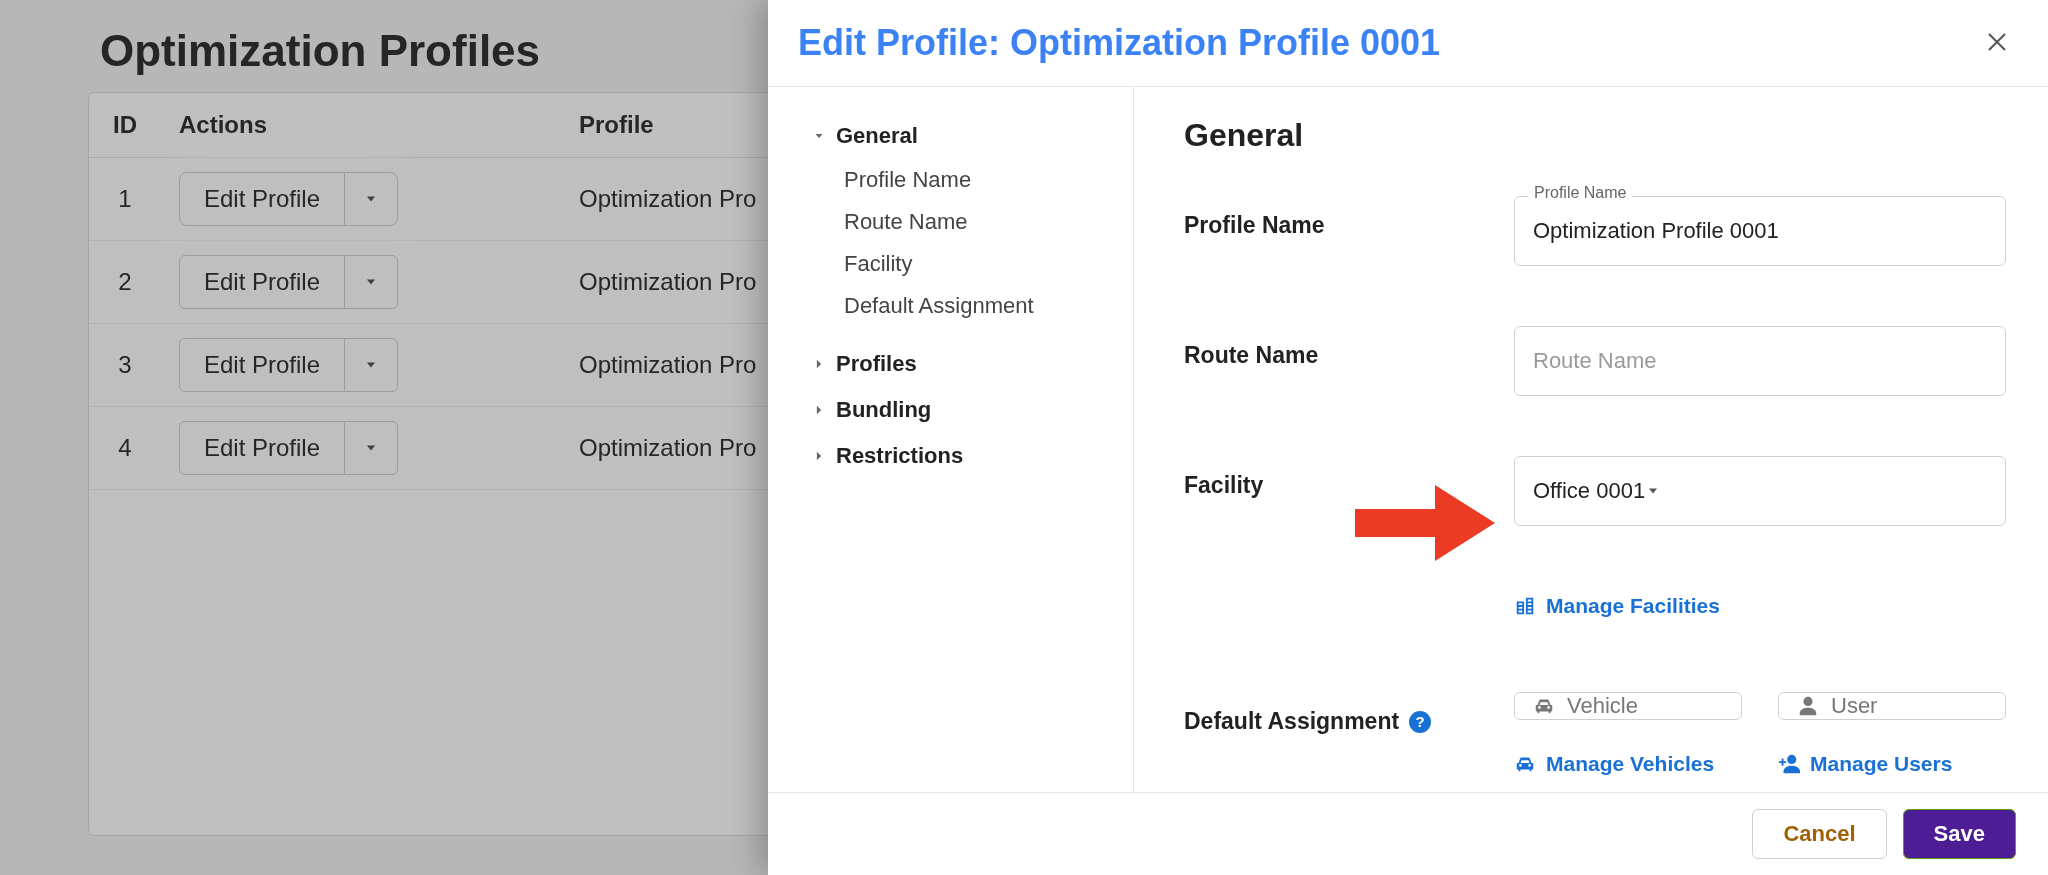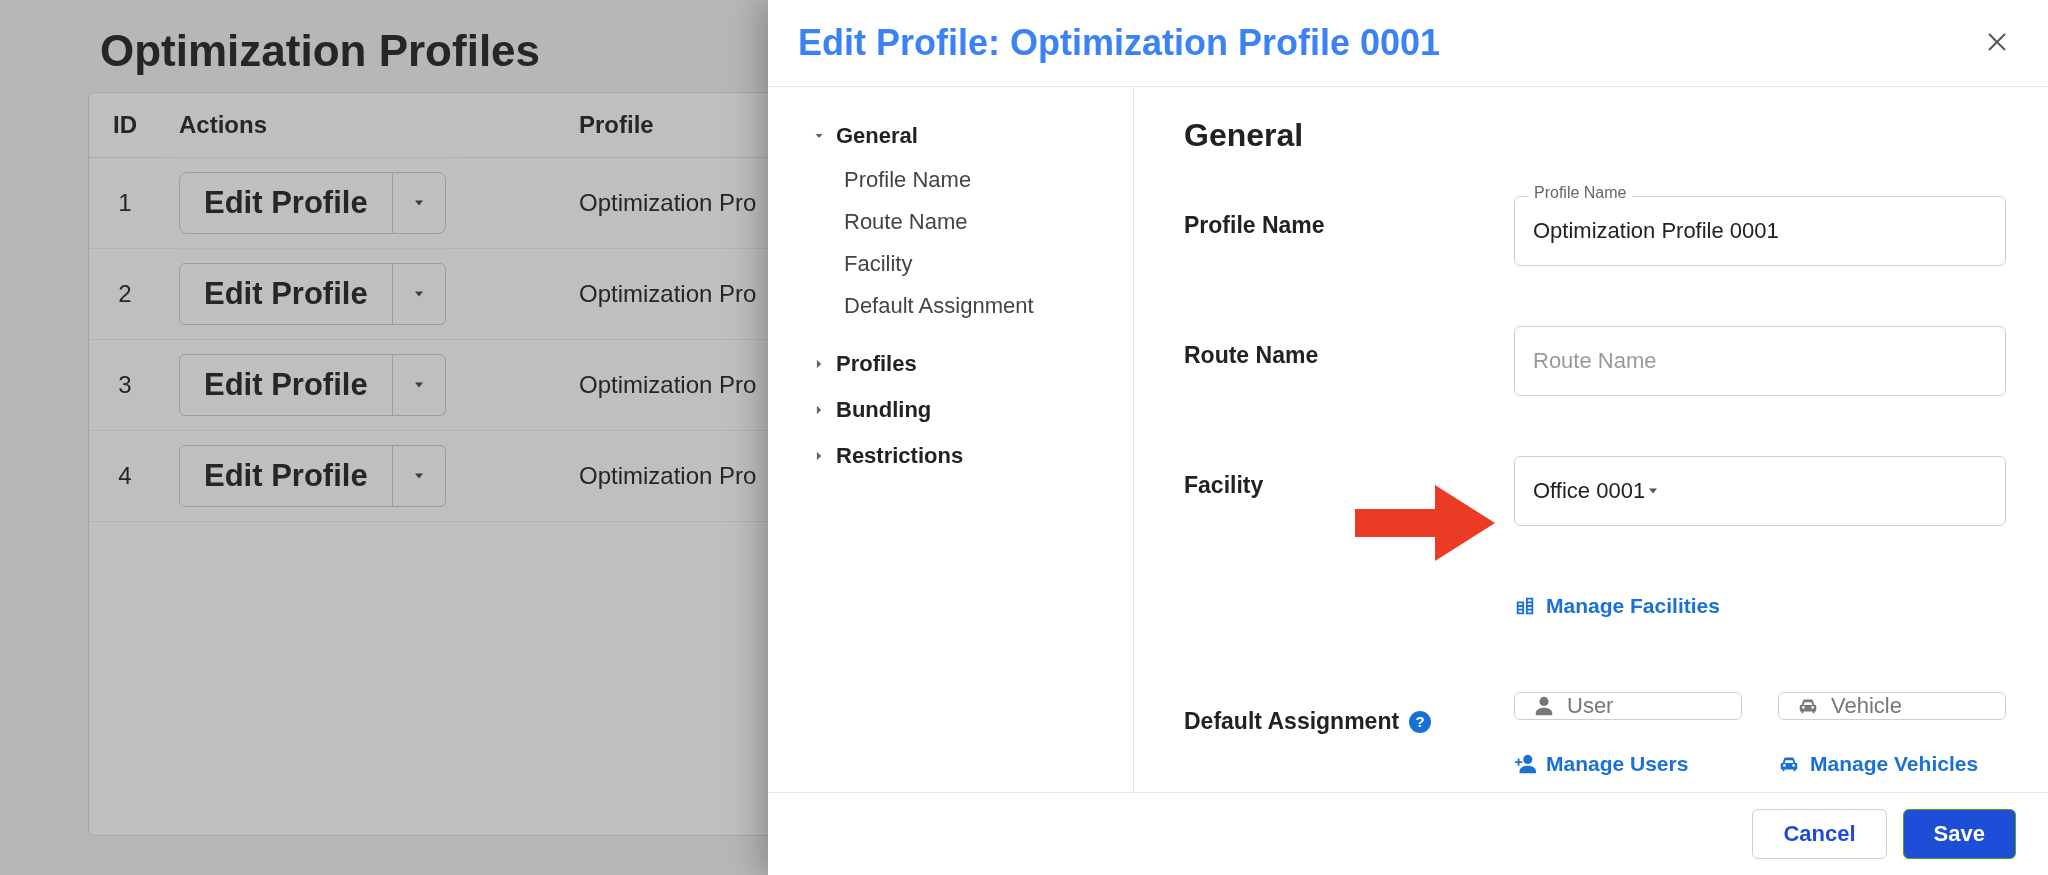--- a/index.html
+++ b/index.html
@@ -24,21 +24,21 @@
     position:absolute; left:88px; top:92px; right:120px; height:744px;
     background:#fff; border:1px solid #ddd; border-radius:6px;
   }
   .bg th, .bg td { text-align:left; font-size:24px; color:#333; }
   .bg table { width:100%; border-collapse:collapse; }
   .bg thead th { padding:18px 18px 18px 20px; font-weight:700; border-bottom:1px solid #e5e5e5;}
   .bg tbody td { padding:14px 18px 14px 20px; border-bottom:1px solid #eee;}
   .bg .col-id  { width:70px; text-align:center; }
   .bg .col-act { width:400px; }
   .bg .btn-split { display:inline-flex; border:1px solid #d0d0d0; border-radius:6px; background:#fff;}
-  .bg .btn-split .lbl { padding:12px 24px; font-size:31px; font-weight:700;}
+  .bg .btn-split .lbl { padding:12px 24px; font-size:24px; font-weight:400;}
   .bg .btn-split .caret { padding:12px 18px; border-left:1px solid #d0d0d0; display:flex; align-items:center;}
   .bg .btn-split .caret svg{width:16px;height:16px;fill:#555;}
   .bg .highlight { box-shadow:0 0 30px 12px rgba(255,255,255,0.95); border-radius:8px;}
 
   
   .scrim {
     position:absolute; left:0; top:0; width:2048px; height:875px;
     background:rgba(0,0,0,0.25);
   }
 
@@ -90,22 +90,22 @@
   }
   .assign-box svg{width:22px;height:22px;fill:#777;}
   .assign-col { flex:1; min-width:0; display:flex; flex-direction:column;}
   .help { width:22px; height:22px; border-radius:50%; background:#1971d5; color:#fff; font-size:15px; font-weight:700; display:inline-flex; align-items:center; justify-content:center;}
 
   .drawer-footer {
     border-top:1px solid #e6e6e6; padding:16px 32px;
     display:flex; justify-content:flex-end; gap:16px;
   }
   .btn { height:50px; padding:0 30px; border-radius:6px; font-size:22px; font-weight:600; cursor:pointer; display:inline-flex; align-items:center;}
-  .btn.secondary { background:#fff; border:1px solid #cfcfcf; color:#1d4ed8;}
-  .btn.primary   { background:#1d4ed8; border:1px solid #5da00d; color:#fff;}
+  .btn.secondary { background:#fff; border:1px solid #cfcfcf; color:#a16207;}
+  .btn.primary   { background:#4c1d95; border:1px solid #5da00d; color:#fff;}
 
   .arrow-right {
     position:absolute; left:1355px; top:485px; width:140px; height:76px;
   }
 
   ::placeholder { color:#9a9a9a; }
 </style>
 </head>
 <body>
 
@@ -280,45 +280,45 @@
 
       <div class="row tighter">
         <div class="lab">
           <span>Default Assignment</span>
           <span class="help">?</span>
         </div>
         <div class="fld">
           <div class="assign-col">
             <div class="assign-box">
               <svg viewBox="0 0 24 24">
+                  <path d="M5 11l1.5-4.5A2 2 0 018.4 5h7.2a2 2 0 011.9 1.5L19 11h1a1 1 0 011 1v5a1 1 0 01-1 1h-1v1a1 1 0 01-2 0v-1H7v1a1 1 0 01-2 0v-1H4a1 1 0 01-1-1v-5a1 1 0 011-1h1zm2.2 0h9.6l-1-3H8.2l-1 3zM7 15a1.5 1.5 0 100-3 1.5 1.5 0 000 3zm10 0a1.5 1.5 0 100-3 1.5 1.5 0 000 3z"></path>
+                </svg>
+              <span>Vehicle</span>
+            </div>
+            <a class="link">
+              <svg viewBox="0 0 24 24">
+                  <path d="M5 11l1.5-4.5A2 2 0 018.4 5h7.2a2 2 0 011.9 1.5L19 11h1a1 1 0 011 1v5a1 1 0 01-1 1h-1v1a1 1 0 01-2 0v-1H7v1a1 1 0 01-2 0v-1H4a1 1 0 01-1-1v-5a1 1 0 011-1h1zm2.2 0h9.6l-1-3H8.2l-1 3zM7 15a1.5 1.5 0 100-3 1.5 1.5 0 000 3zm10 0a1.5 1.5 0 100-3 1.5 1.5 0 000 3z"></path>
+                </svg>
+              <span>Manage Vehicles</span>
+            </a>
+          </div>
+          <div class="assign-col">
+            <div class="assign-box">
+              <svg viewBox="0 0 24 24">
                   <path d="M12 12a5 5 0 100-10 5 5 0 000 10zm0 2c-4 0-9 2-9 6v2h18v-2c0-4-5-6-9-6z"></path>
                 </svg>
               <span>User</span>
             </div>
             <a class="link">
               <svg viewBox="0 0 24 24">
                   <path d="M15 12a5 5 0 100-10 5 5 0 000 10zm0 2c-4 0-9 2-9 6v2h18v-2c0-4-5-6-9-6zM4 9H1v2h3v3h2v-3h3V9H6V6H4v3z"></path>
                 </svg>
               <span>Manage Users</span>
             </a>
           </div>
-          <div class="assign-col">
-            <div class="assign-box">
-              <svg viewBox="0 0 24 24">
-                  <path d="M5 11l1.5-4.5A2 2 0 018.4 5h7.2a2 2 0 011.9 1.5L19 11h1a1 1 0 011 1v5a1 1 0 01-1 1h-1v1a1 1 0 01-2 0v-1H7v1a1 1 0 01-2 0v-1H4a1 1 0 01-1-1v-5a1 1 0 011-1h1zm2.2 0h9.6l-1-3H8.2l-1 3zM7 15a1.5 1.5 0 100-3 1.5 1.5 0 000 3zm10 0a1.5 1.5 0 100-3 1.5 1.5 0 000 3z"></path>
-                </svg>
-              <span>Vehicle</span>
-            </div>
-            <a class="link">
-              <svg viewBox="0 0 24 24">
-                  <path d="M5 11l1.5-4.5A2 2 0 018.4 5h7.2a2 2 0 011.9 1.5L19 11h1a1 1 0 011 1v5a1 1 0 01-1 1h-1v1a1 1 0 01-2 0v-1H7v1a1 1 0 01-2 0v-1H4a1 1 0 01-1-1v-5a1 1 0 011-1h1zm2.2 0h9.6l-1-3H8.2l-1 3zM7 15a1.5 1.5 0 100-3 1.5 1.5 0 000 3zm10 0a1.5 1.5 0 100-3 1.5 1.5 0 000 3z"></path>
-                </svg>
-              <span>Manage Vehicles</span>
-            </a>
-          </div>
         </div>
       </div>
     </div>
   </div>
 
   <div class="drawer-footer">
     <span class="btn secondary">Cancel</span>
     <span class="btn primary">Save</span>
   </div>
 </div>

